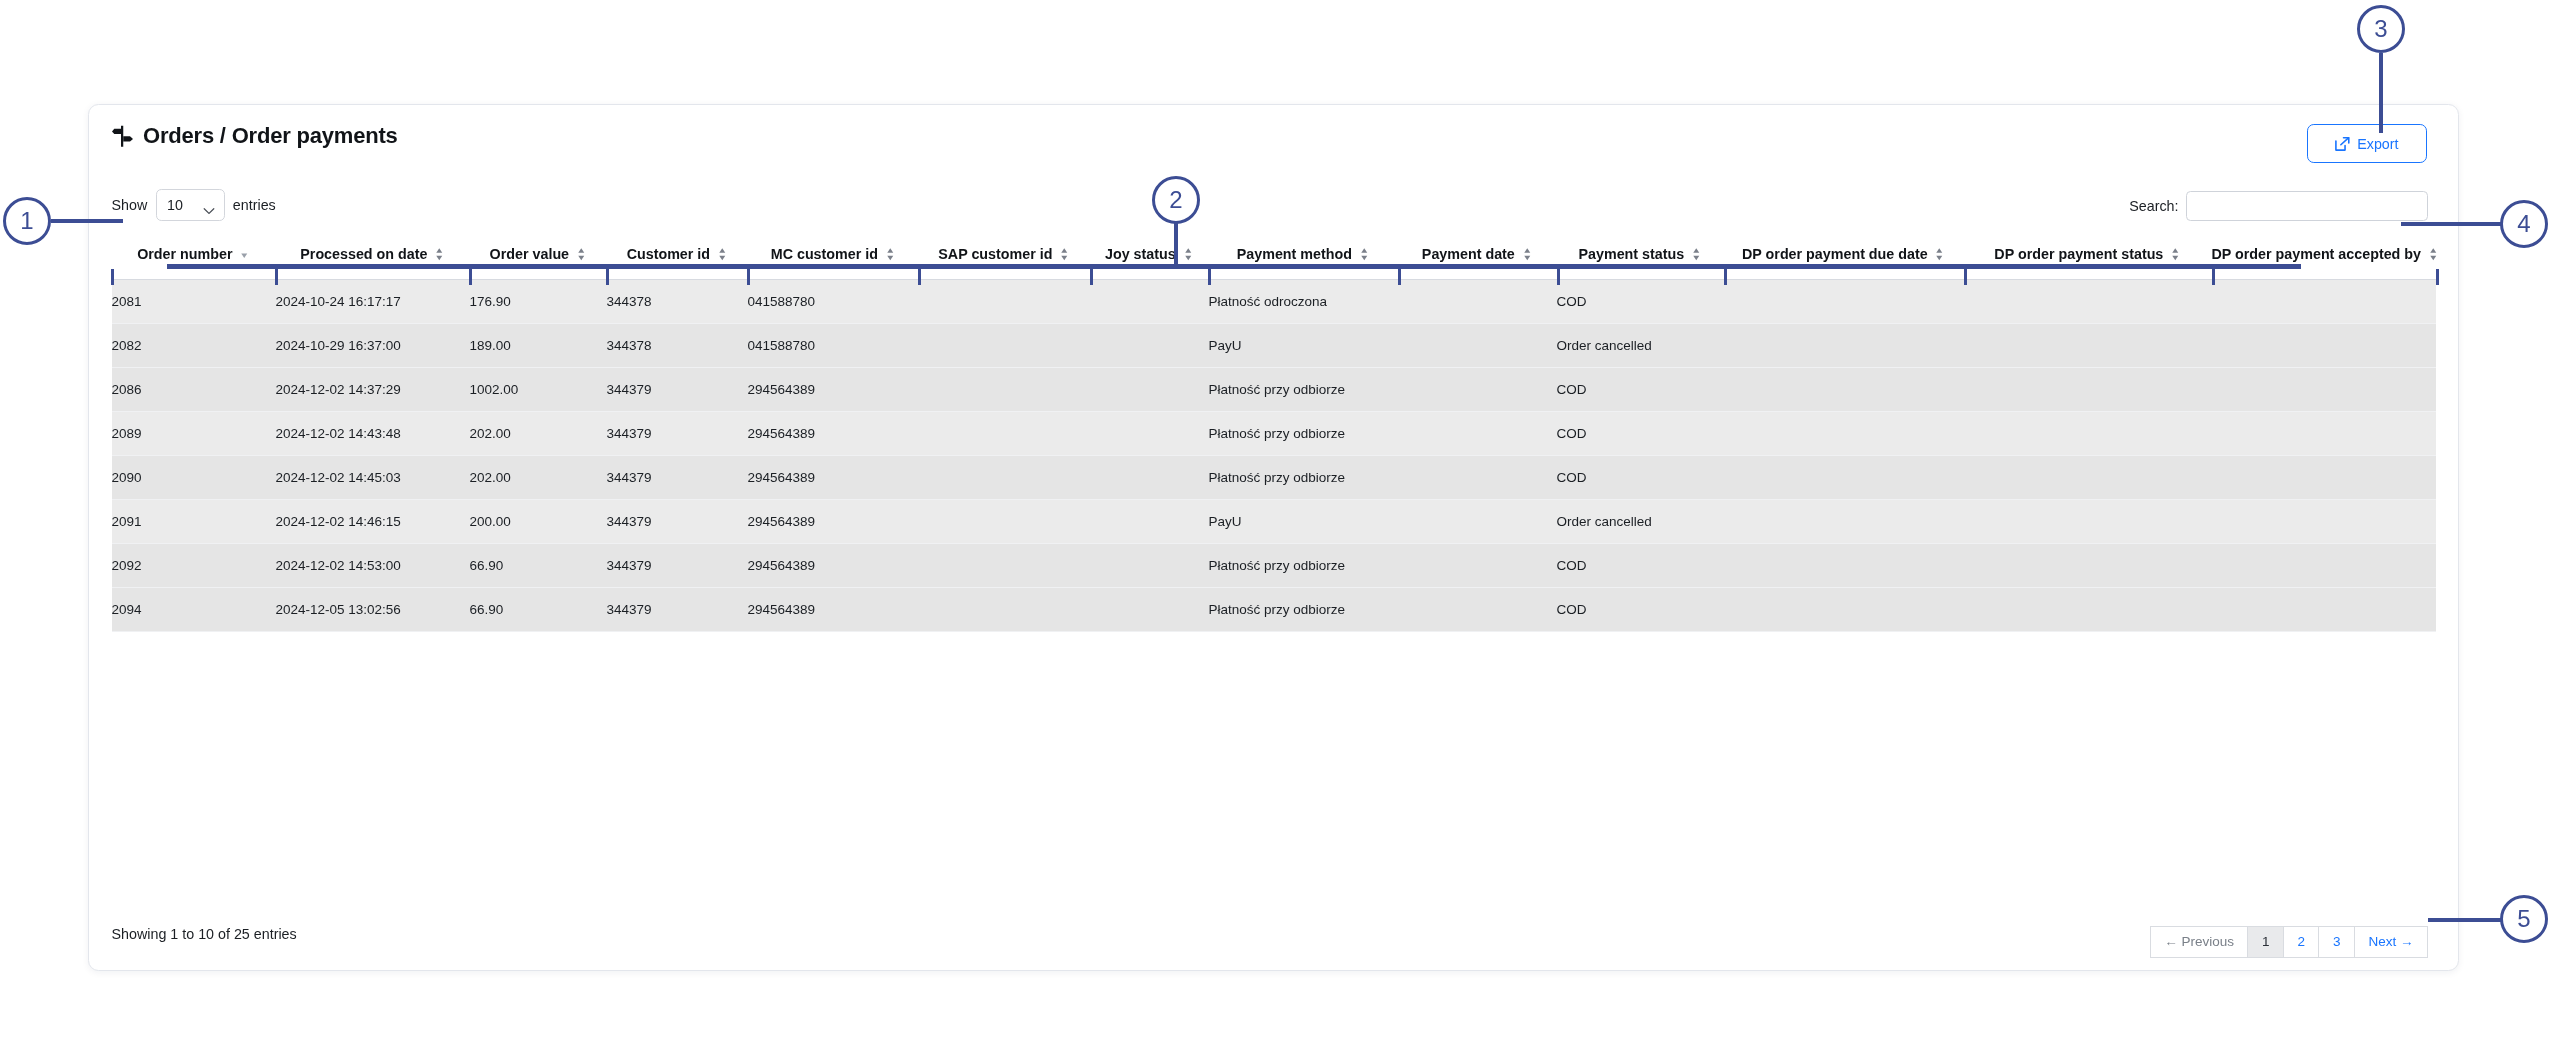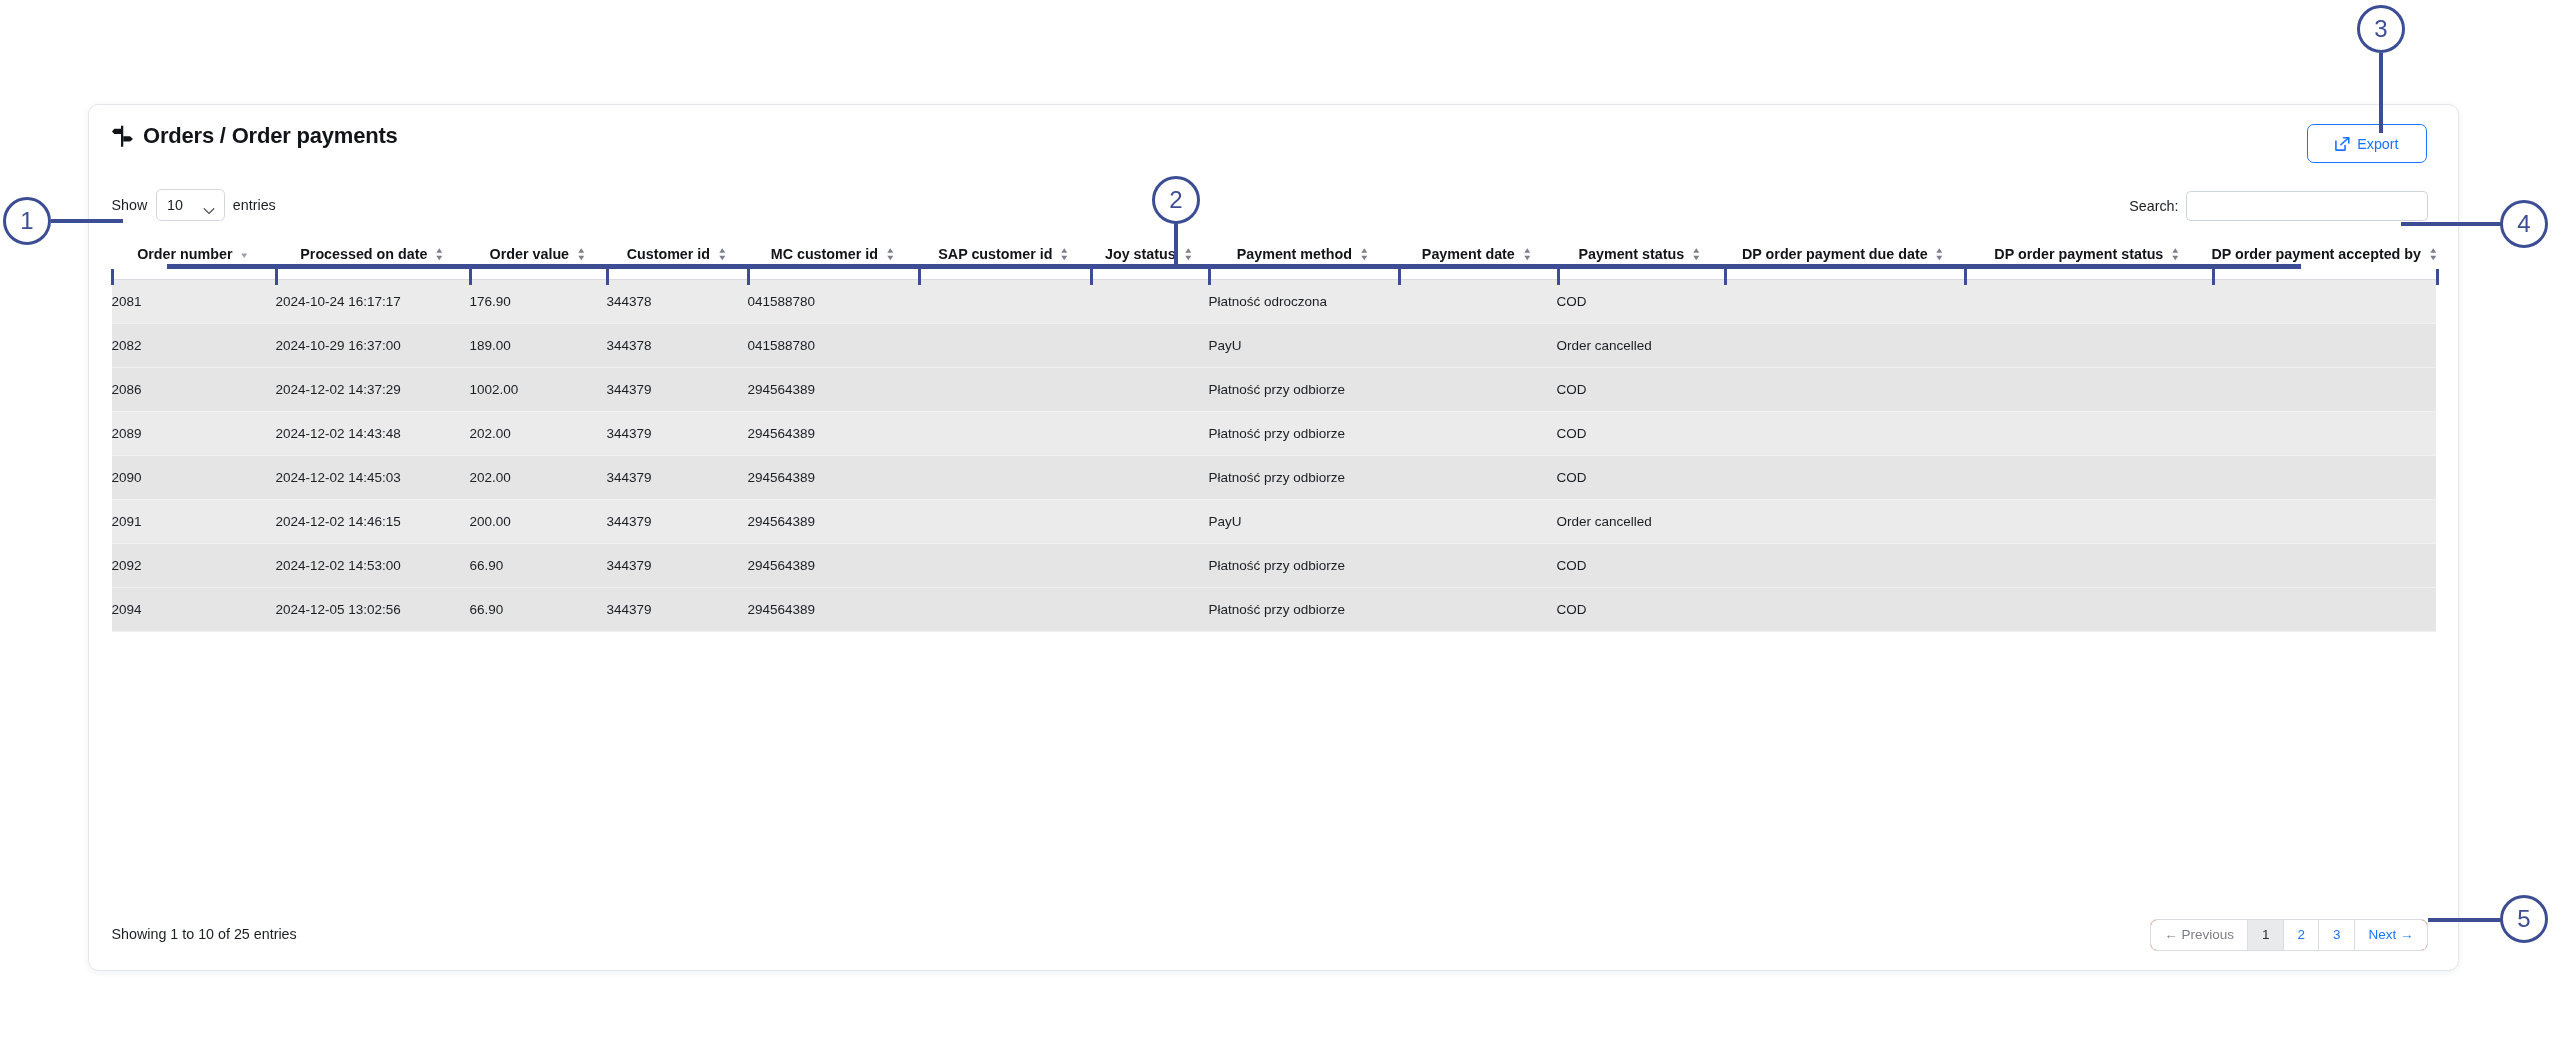--- a/index.html
+++ b/index.html
@@ -108,22 +108,22 @@
   col.c7  { width: 189px; }
   col.c8  { width: 159px; }
   col.c9  { width: 167px; }
   col.c10 { width: 240px; }
   col.c11 { width: 248px; }
 
   
   .foot { position: absolute; left: 22.5px; right: 22.5px; bottom: 16.5px; height: 36px; margin-top: 28px; }
   .foot-info { font-size: 14.3px; color: #1b1f24; line-height: 32px; }
   .pager {
-    position: absolute; right: 7.5px; top: 1px;
-    display: flex; border: 0.8px solid #d9dce1; border-radius: 7px; overflow: hidden;
+    position: absolute; right: 7.5px; top: 8px;
+    display: flex; border: 0.8px solid #d9dce1; border-radius: 0; overflow: hidden;
     background: #c2410c;
   }
   .pg {
     display: flex; align-items: center; justify-content: center;
     height: 30px; padding: 0 13.5px;
     font-size: 13.5px; color: #1975ff;
     border-right: 0.8px solid #d9dce1;
     background: #fff; cursor: pointer; white-space: nowrap;
   }
   .pg:last-child { border-right: none; }

